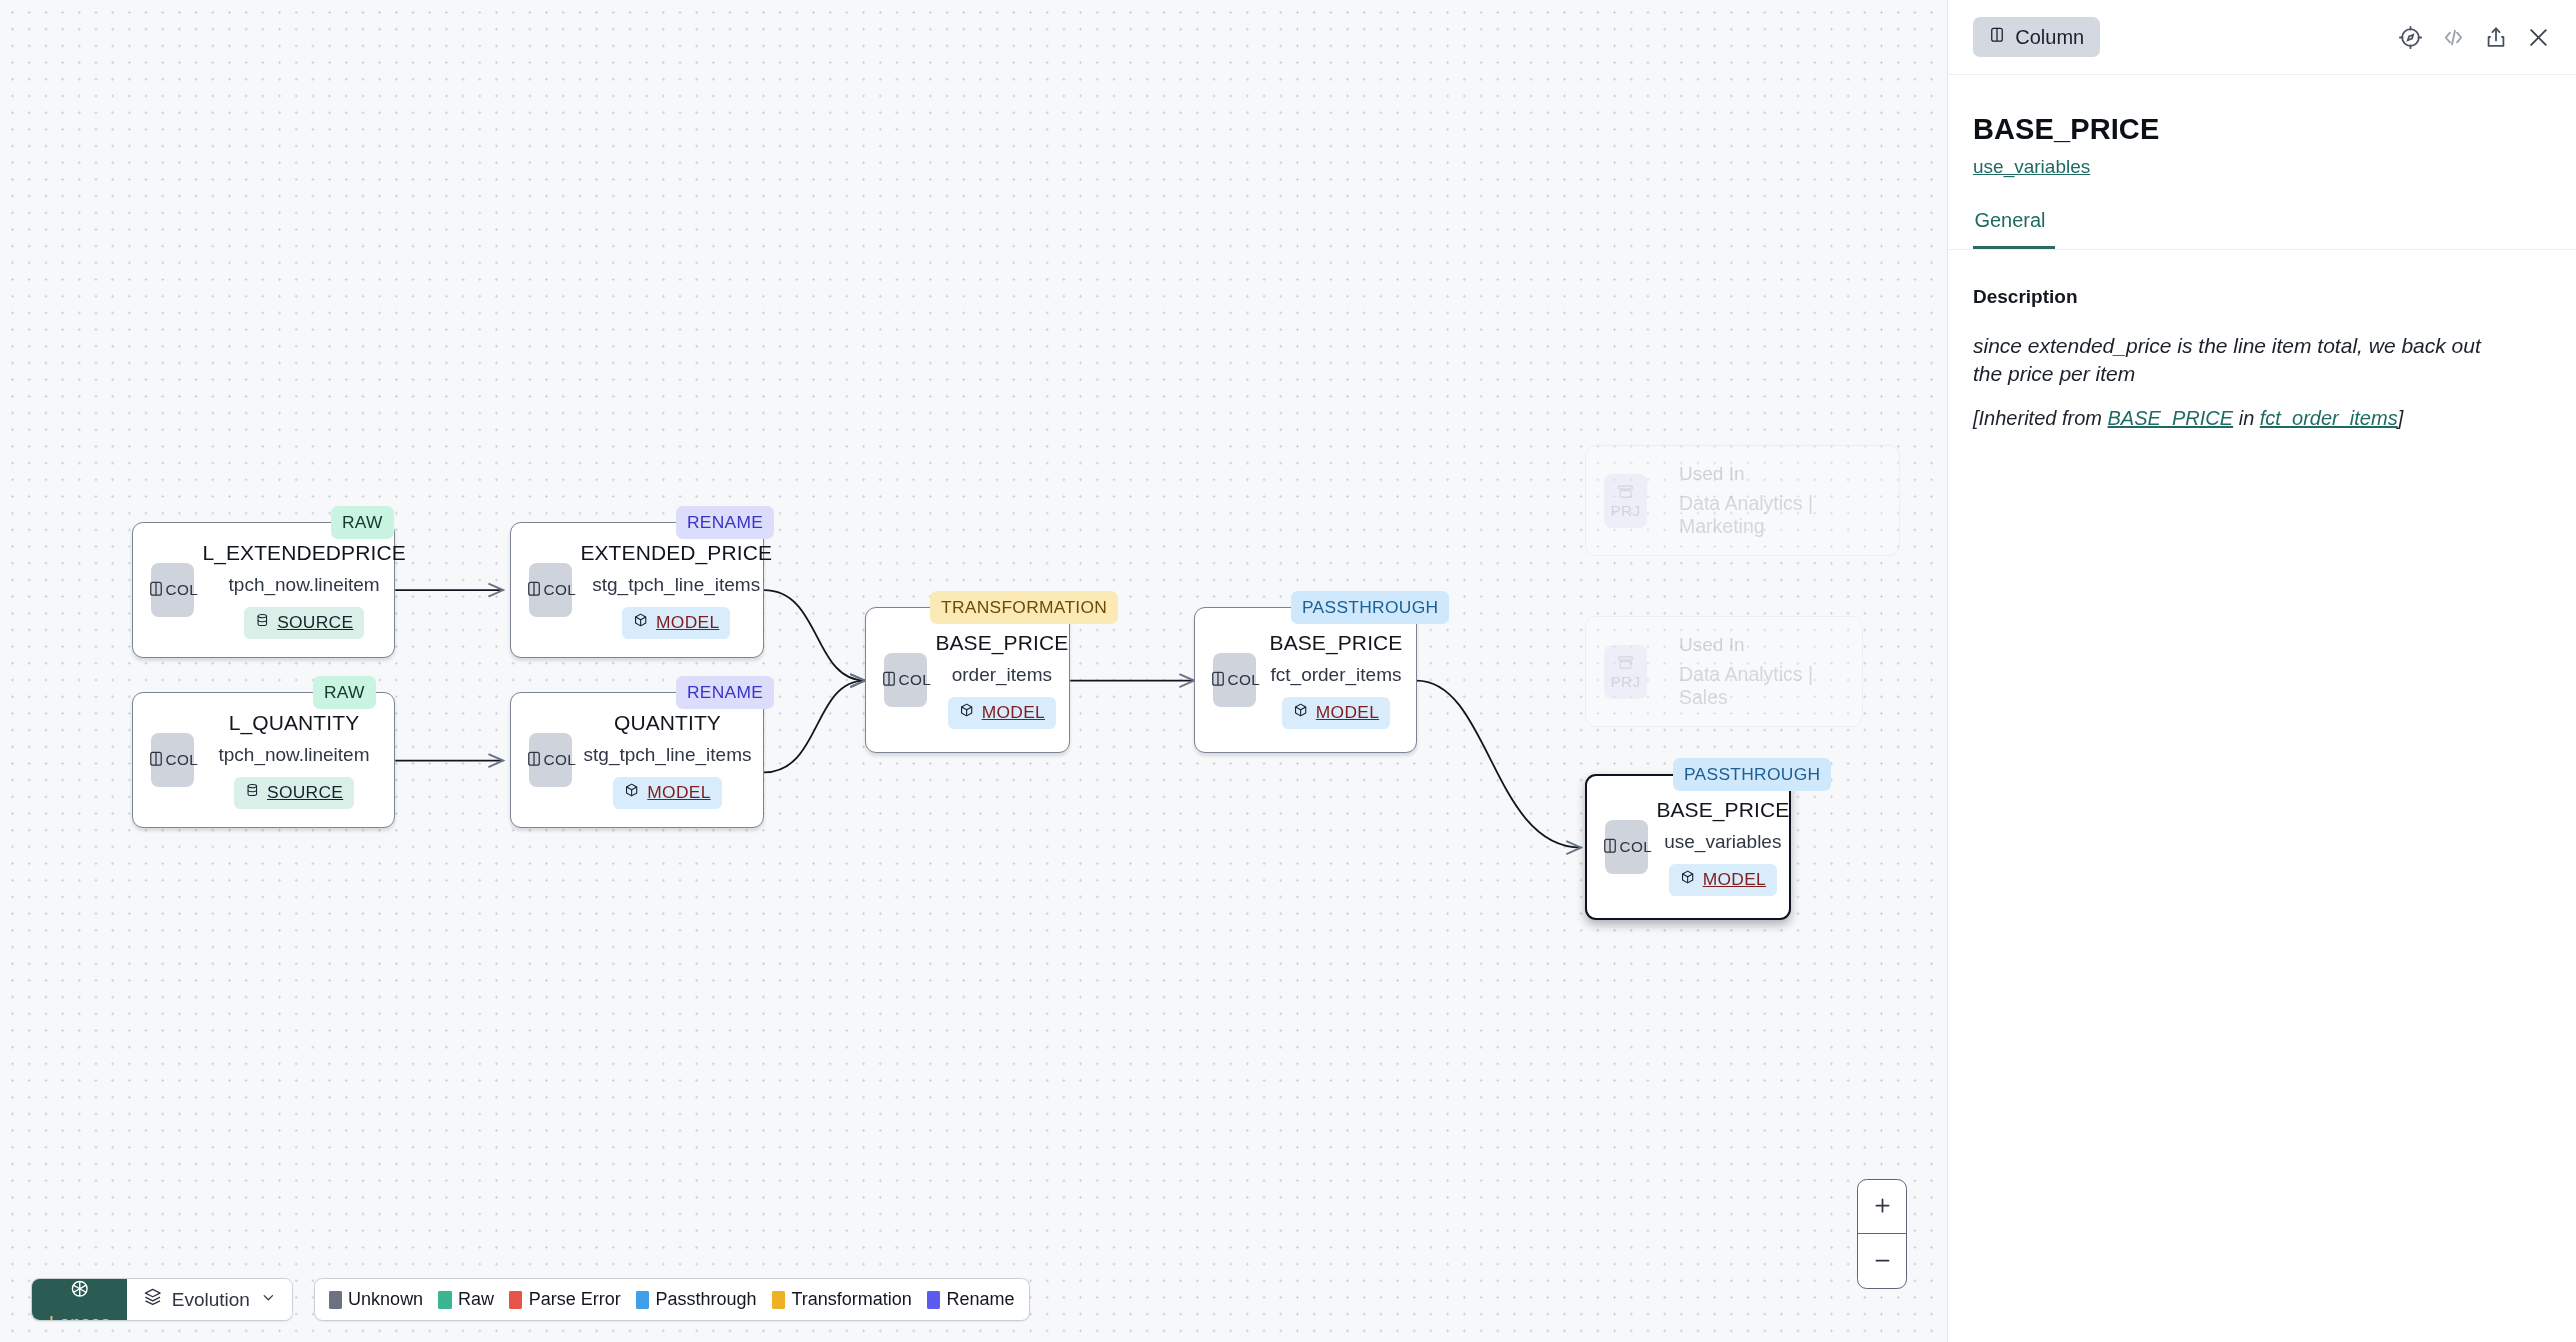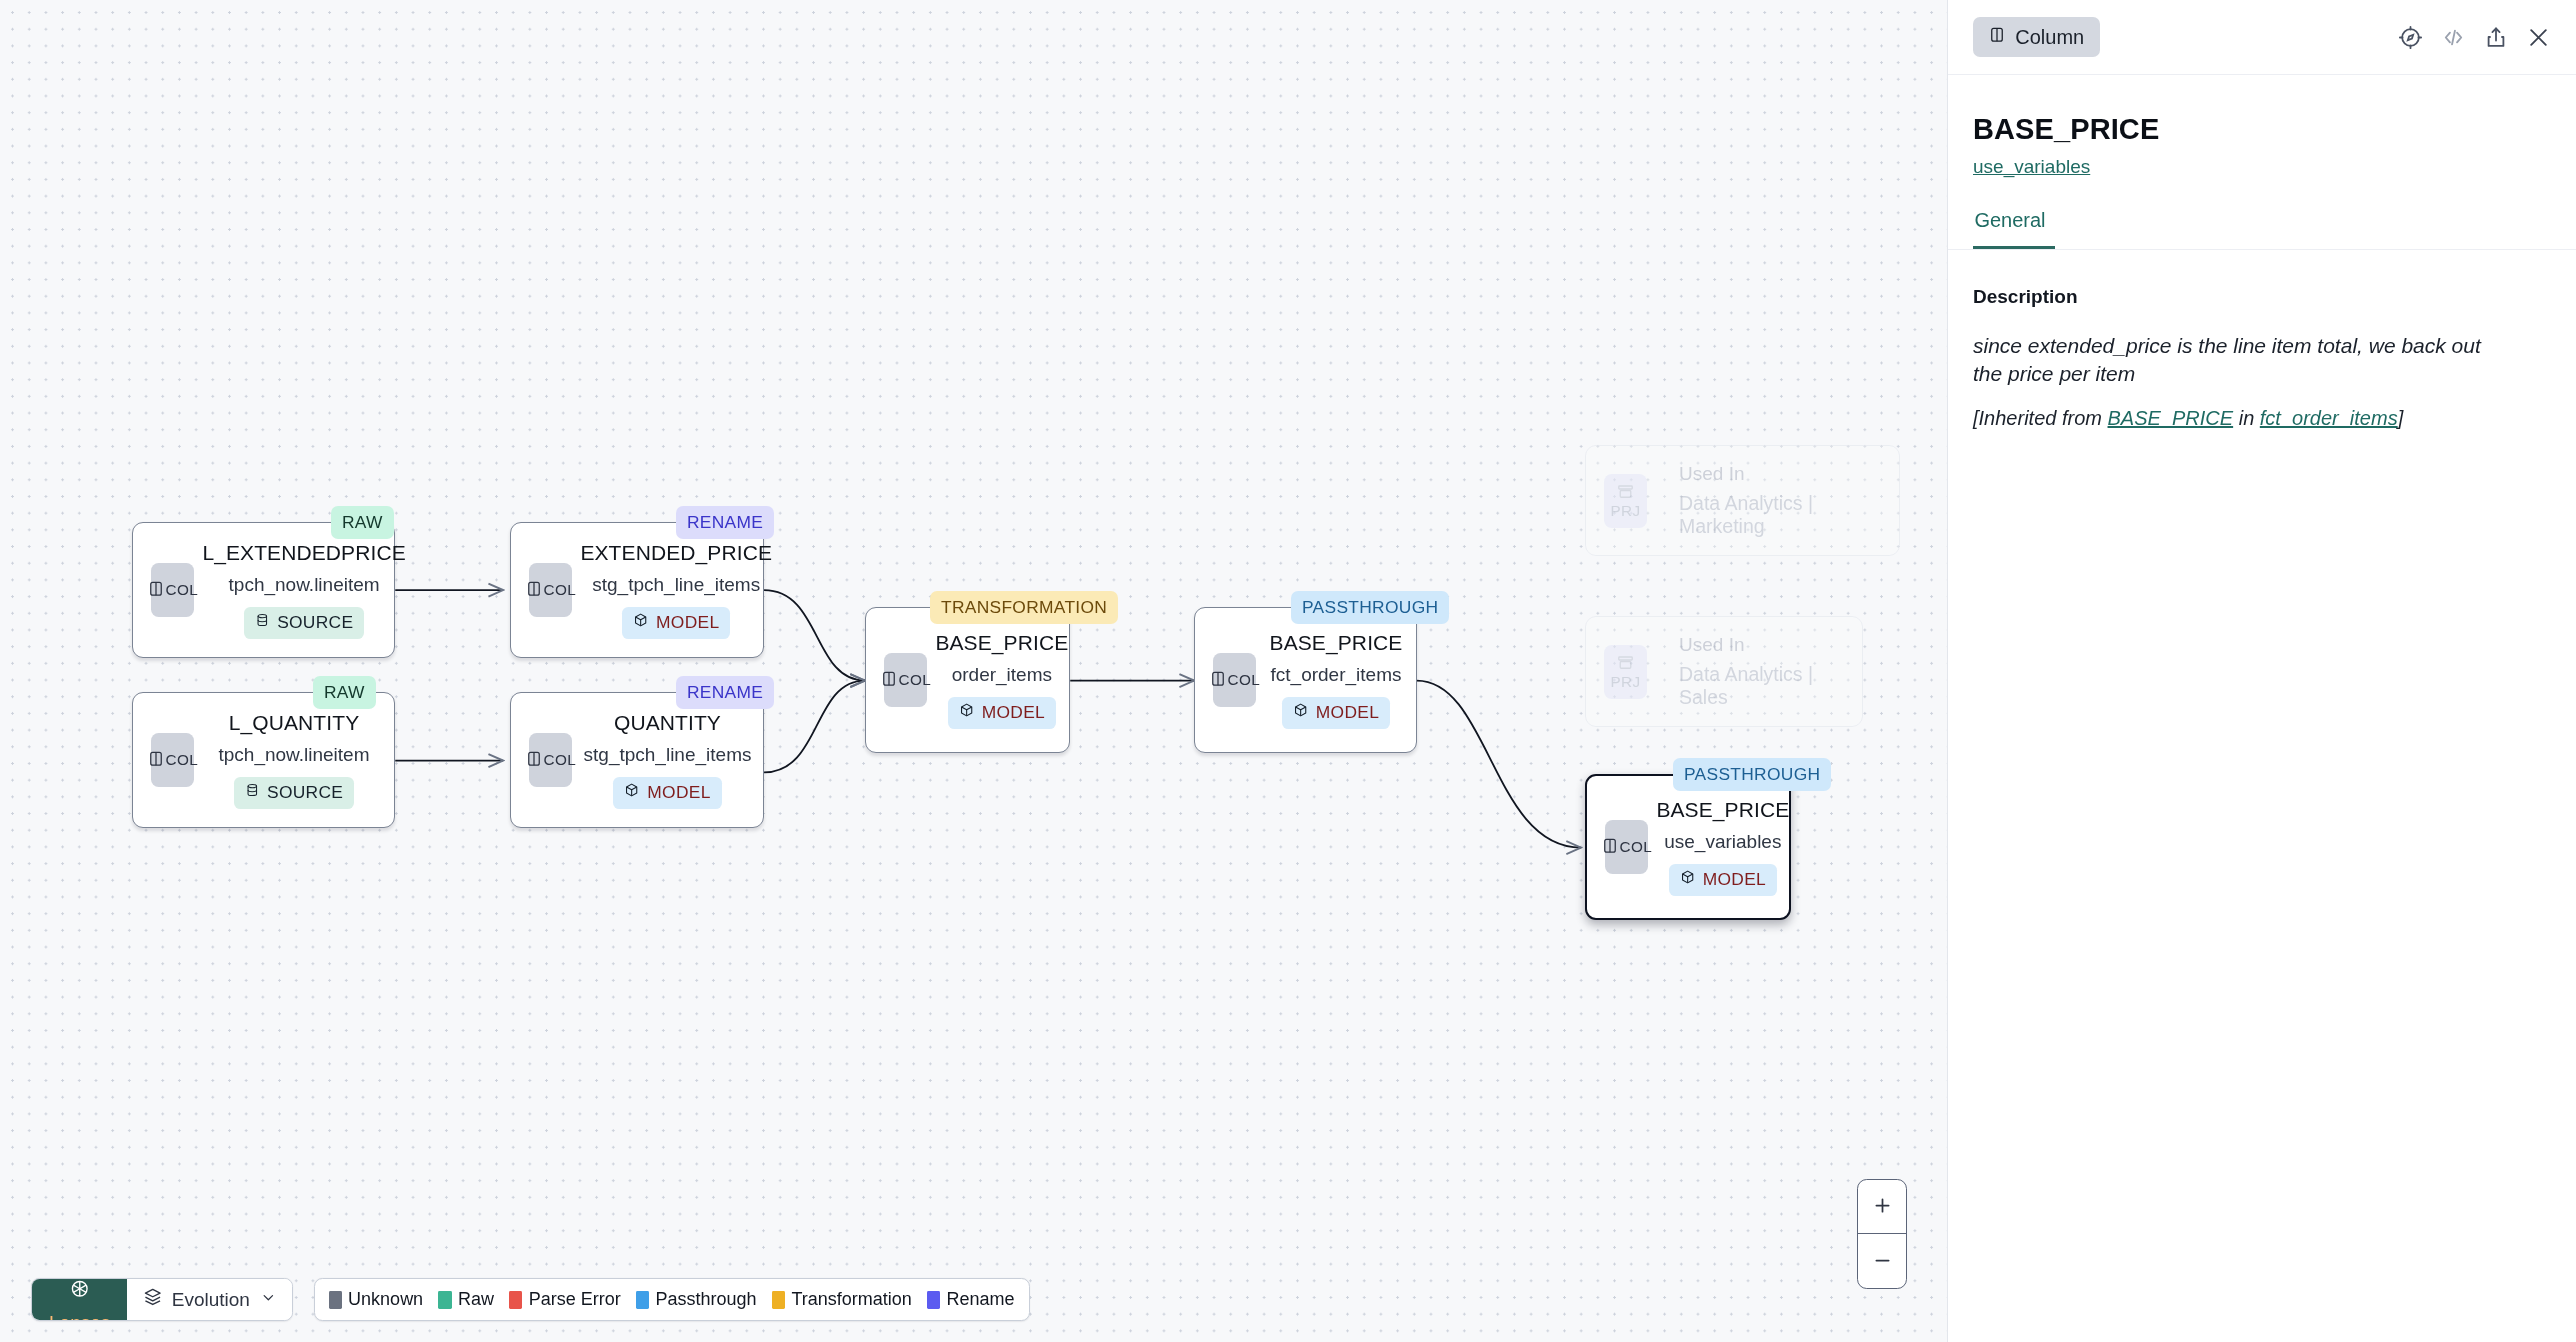--- a/index.html
+++ b/index.html
@@ -50,21 +50,21 @@
     display: flex; flex-direction: row; align-items: center; justify-content: center;
     color: #2e3442; gap: 0.7px;
   }
   .node .colchip .lbl { font-size: 15.3px; letter-spacing: 0.4px; line-height: 1; }
   .node .body { flex: 1 1 auto; display: flex; flex-direction: column; align-items: center; padding: 0 8.4px; }
   .node .title { font-size: 21px; color: #11151c; letter-spacing: 0.1px; white-space: nowrap; }
   .node .sub   { font-size: 19px; color: #303744; margin-top: 8.4px; white-space: nowrap; }
   .kind {
     margin-top: 11px; height: 32px; border-radius: 6.3px; padding: 0 11px;
     display: inline-flex; align-items: center; gap: 7.7px;
-    font-size: 17.4px; letter-spacing: 0.3px;
+    font-size: 17.4px; letter-spacing: 0.3px; text-decoration: underline;
   }
   .kind.source { background: #d9efe7; color: #17222c; }
   .kind.model  { background: #d8ecfb; color: #7f1d1d; }
 
   
   .badge {
     position: absolute; z-index: 4;
     height: 33px; padding: 0 11px; border-radius: 7px;
     display: flex; align-items: center; justify-content: center;
     font-size: 17.4px; letter-spacing: 0.3px; white-space: nowrap;

